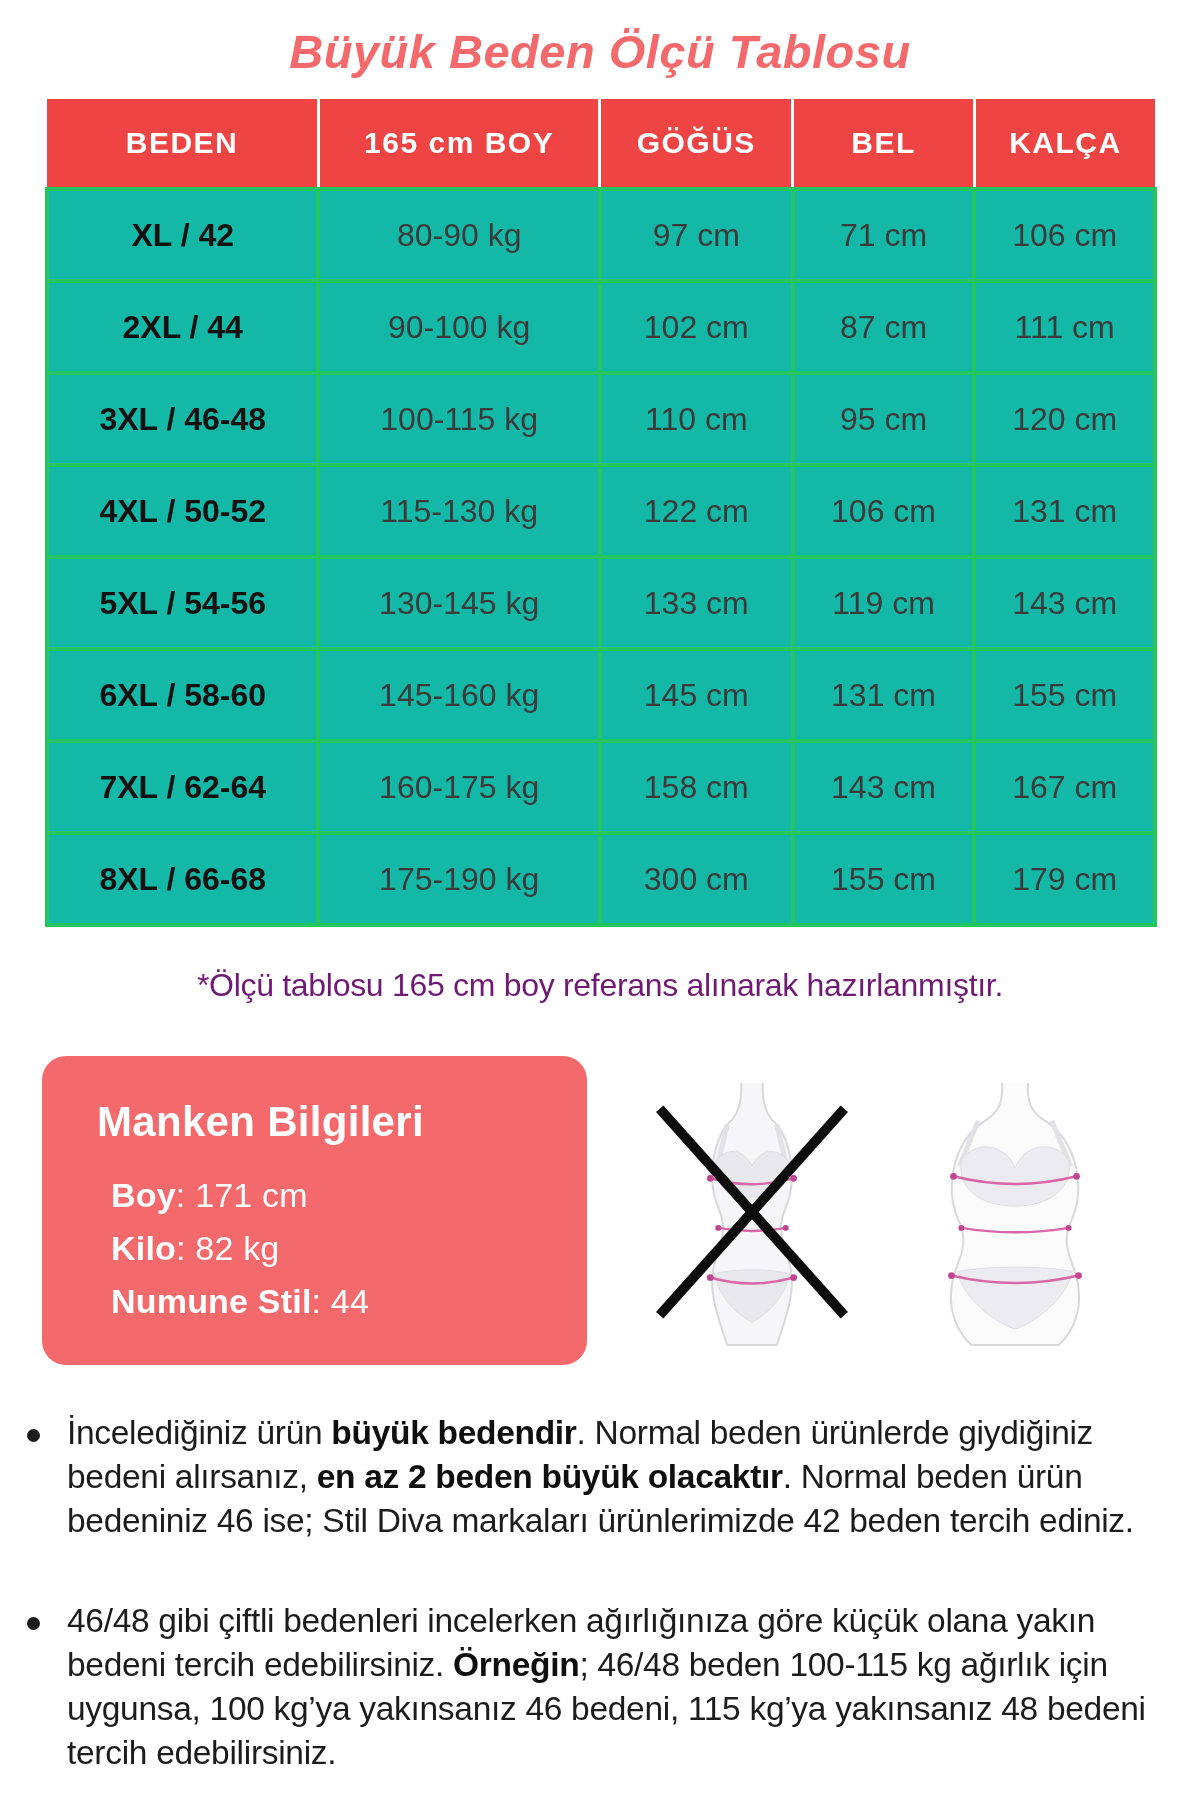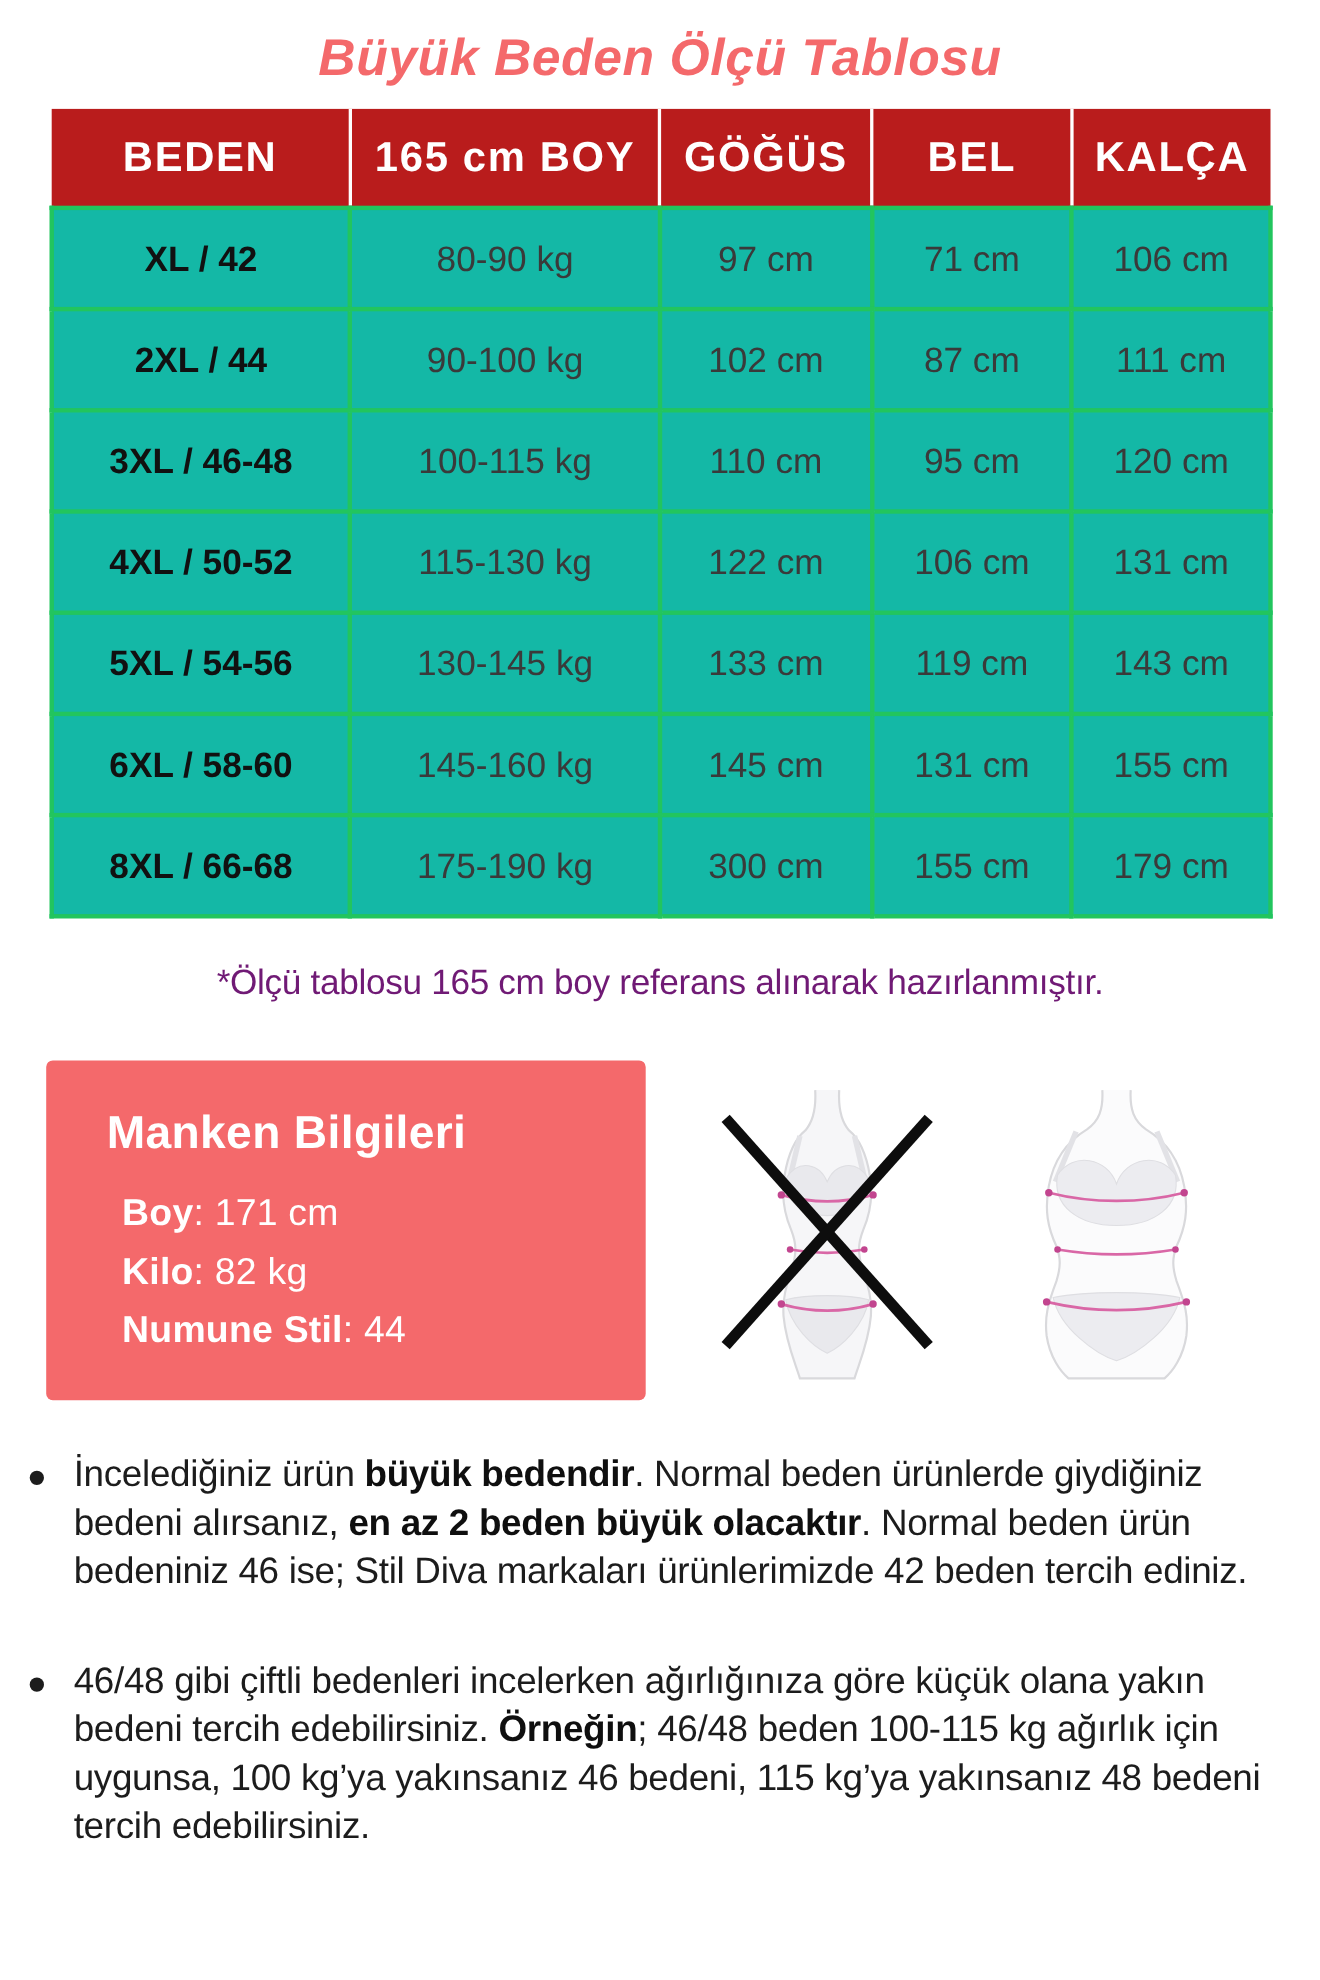--- a/index.html
+++ b/index.html
@@ -24,23 +24,23 @@
   }
 
   
   .table-wrap { margin:20px 43px 0 45px; }
   table.size-table {
     width:100%;
     border-collapse:collapse;
     table-layout:fixed;
   }
   table.size-table th {
-    background:#b91c1c;
+    background:#ef4444;
     color:#ffffff;
-    font-size:38px;
+    font-size:30px;
     font-weight:700;
     letter-spacing:1.5px;
     height:90px;
     border:none;
   }
   table.size-table th + th { border-left:3px solid #ffffff; }
   table.size-table td {
     background:#14b8a6;
     border:4px solid #22c55e;
     height:92px;
@@ -71,21 +71,21 @@
   
   .info-section {
     margin:52px 20px 0 42px;
     display:flex;
     align-items:stretch;
   }
   .model-box {
     width:545px;
     min-height:305px;
     background:#f4696b;
-    border-radius:6px;
+    border-radius:24px;
     color:#ffffff;
     padding:42px 30px 30px 55px;
     flex:none;
   }
   .model-box h2 {
     margin:0 0 30px 0;
     font-size:42px;
     font-weight:800;
     letter-spacing:0.3px;
   }
@@ -188,20 +188,27 @@
           <td>133 cm</td>
           <td>119 cm</td>
           <td>143 cm</td>
         </tr>
         <tr>
           <td class="first">6XL / 58-60</td>
           <td>145-160 kg</td>
           <td>145 cm</td>
           <td>131 cm</td>
           <td>155 cm</td>
+        </tr>
+        <tr>
+          <td class="first">7XL / 62-64</td>
+          <td>160-175 kg</td>
+          <td>158 cm</td>
+          <td>143 cm</td>
+          <td>167 cm</td>
         </tr>
         <tr>
           <td class="first">8XL / 66-68</td>
           <td>175-190 kg</td>
           <td>300 cm</td>
           <td>155 cm</td>
           <td>179 cm</td>
         </tr>
       </tbody>
   </table>

